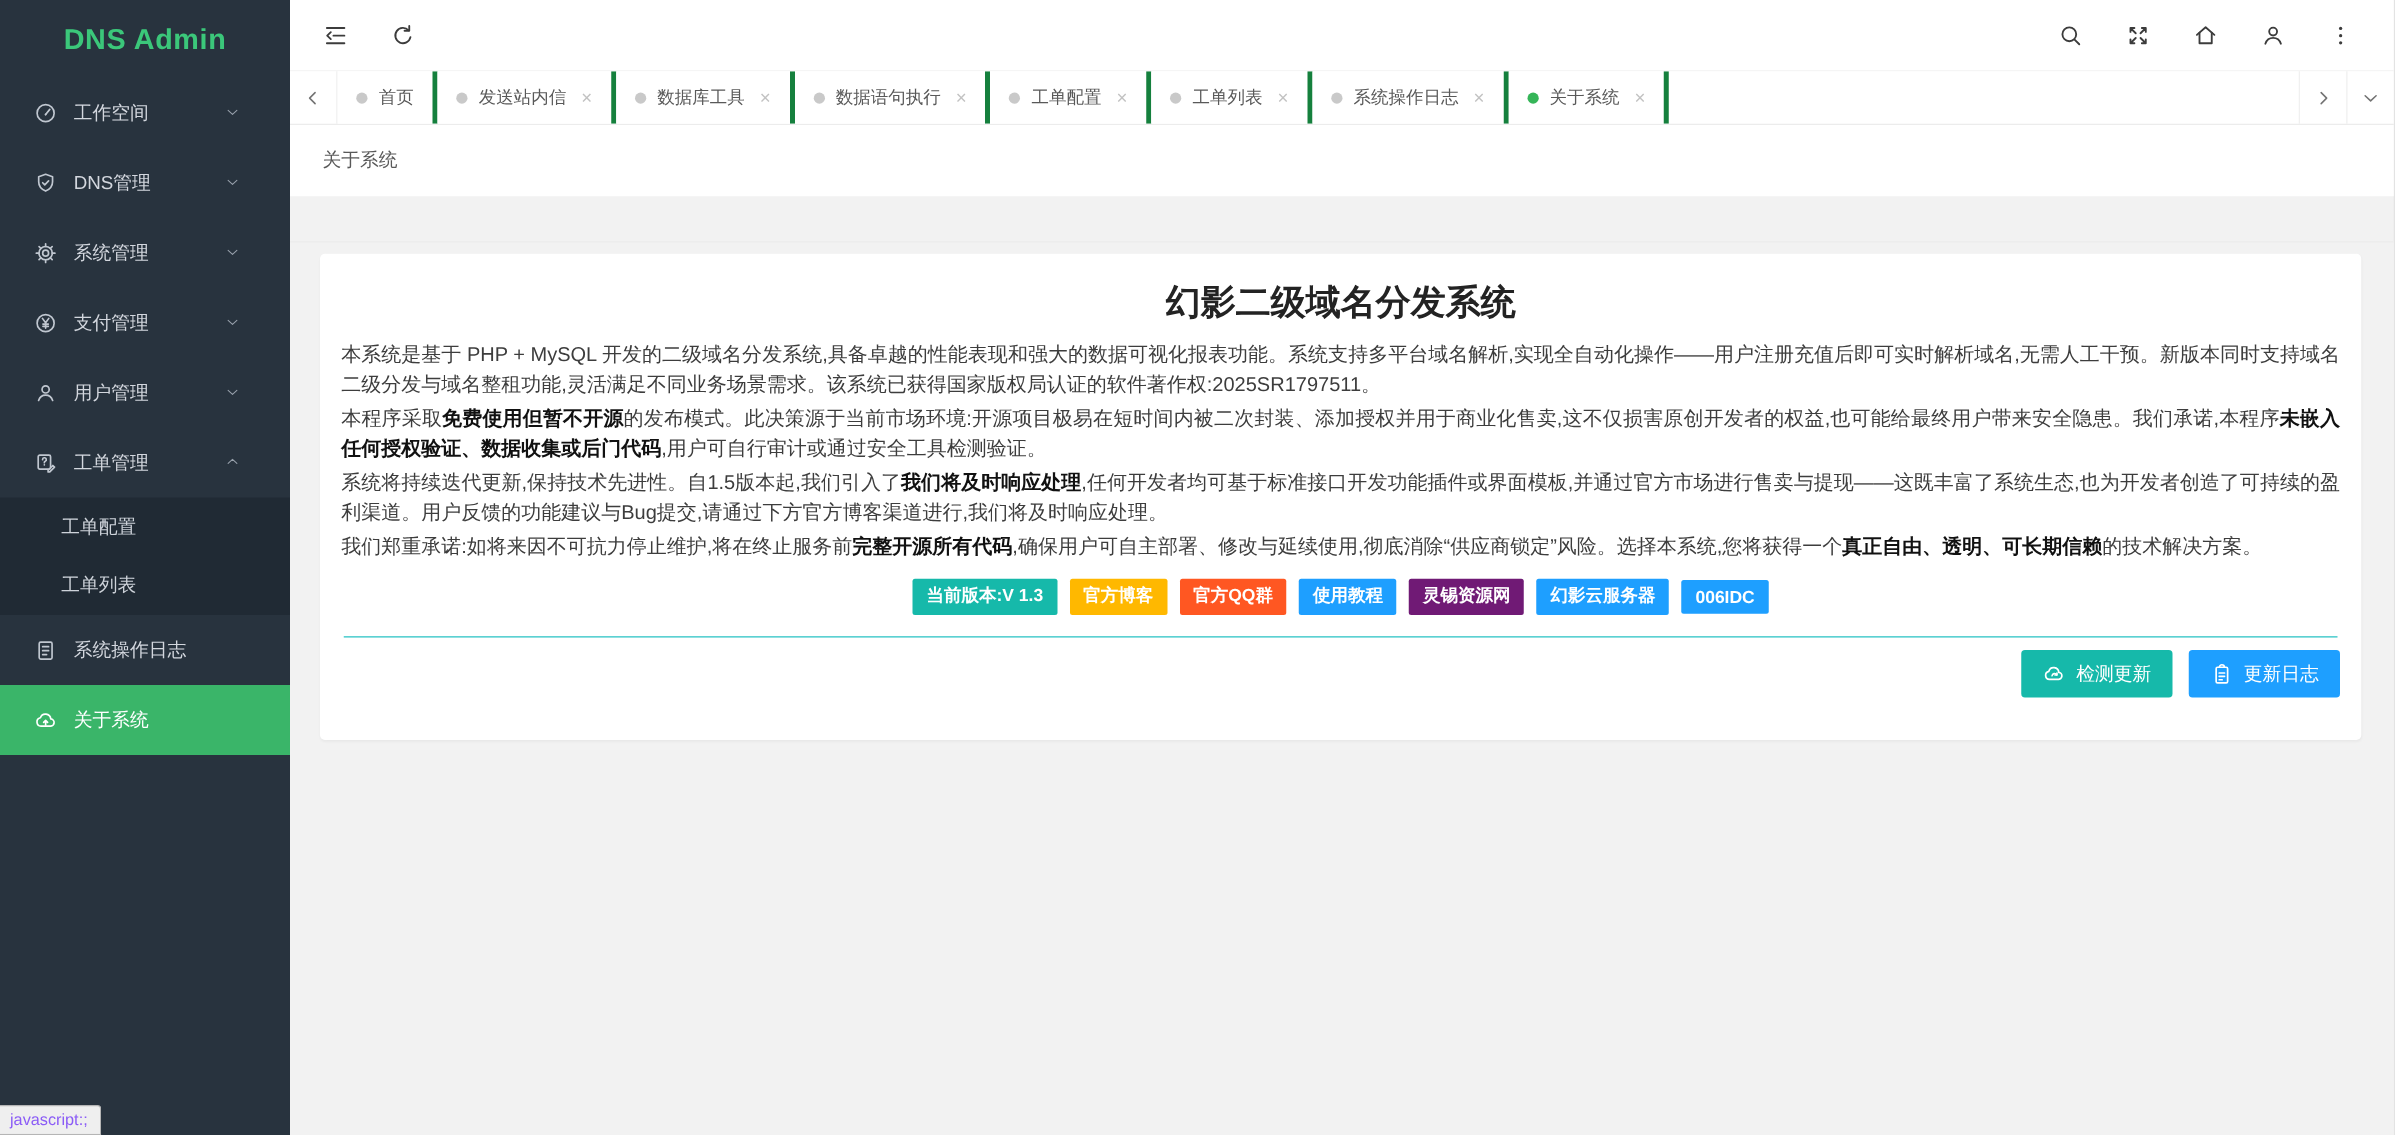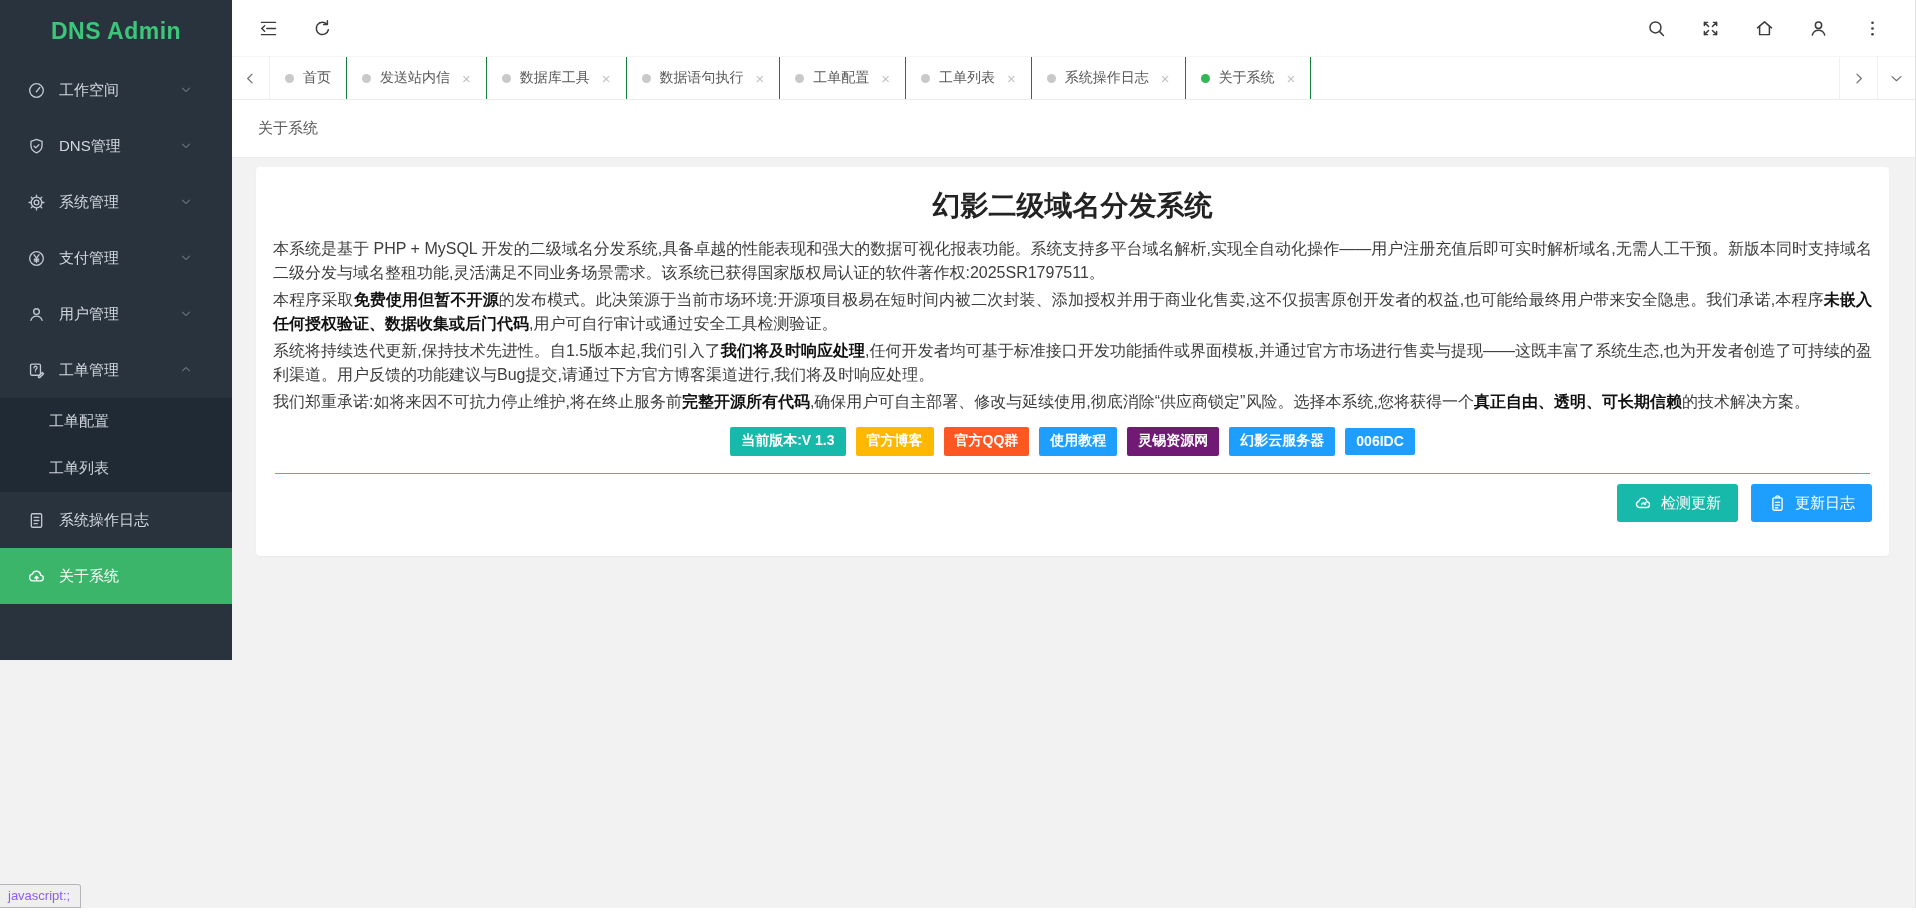--- a/index.html
+++ b/index.html
@@ -1,21 +1,21 @@
 <!DOCTYPE html>
 <html><head>
 <meta charset="utf-8">
 <style>
   * { box-sizing: border-box; margin: 0; padding: 0; }
   html,body { width:1916px; height:916px; background:#fff; overflow:hidden;
     font-family:"Liberation Sans","DejaVu Sans",sans-serif; }
   .app { position:relative; width:1916px; height:908px; background:#f2f2f2; border-right:1px solid #e3e3e3; }
 
   
-  .sidebar { position:absolute; left:0; top:0; width:232px; height:660px; background:#28333e; z-index:5; }
+  .sidebar { position:absolute; left:0; top:0; width:232px; height:908px; background:#28333e; z-index:5; }
   .logo { height:62px; display:flex; align-items:center; justify-content:center;
           color:#3bc77a; font-size:23px; font-weight:bold; letter-spacing:.5px; }
   .nav-item { height:56px; display:flex; align-items:center; padding-left:27px;
               color:#d3d7de; font-size:15px; cursor:pointer; position:relative; }
   .nav-item .nav-icon { width:19px; height:19px; margin-right:13px; display:flex; color:#c0c7d0; }
   .nav-item .nav-label { flex:0 0 auto; }
   .nav-item .nav-chev { position:absolute; right:40px; top:50%; margin-top:-6px; width:12px; height:12px; color:#98a1ab; display:flex; }
   .nav-item .nav-chev.up { transform:rotate(180deg); margin-top:-7px; }
   .nav-item.active { background:#3ab569; color:#fff; }
   .nav-item.active .nav-icon { color:#fff; }
@@ -29,32 +29,32 @@
             justify-content:space-between; padding:0 32px 0 26px; border-bottom:1px solid #f5f5f5; }
   .hicons { display:flex; align-items:center; gap:33px; }
   .hicon { width:21px; height:21px; color:#3c3c3c; display:flex; cursor:pointer; }
 
   
   .tabbar { height:43px; background:#fff; border-bottom:1px solid #ececec; display:flex; align-items:stretch; }
   .tab-btn { width:38px; display:flex; align-items:center; justify-content:center; color:#737373; cursor:pointer; }
   .tab-btn.left { border-right:1px solid #f0f0f0; }
   .tab-btn.rb { border-left:1px solid #f0f0f0; }
   .tabs { display:flex; flex:1; overflow:hidden; }
-  .tab { display:flex; align-items:center; gap:9px; padding:0 15px; border-right:1px solid #15803d;
+  .tab { display:flex; align-items:center; gap:9px; padding:0 15px; border-right:4px solid #15803d;
          font-size:14px; color:#595959; white-space:nowrap; cursor:pointer; background:#fff; }
   .tab .dot { width:9px; height:9px; border-radius:50%; background:#c9c9c9; flex:0 0 auto; }
   .tab.active .dot { background:#35b558; }
   .tab .tab-close { color:#c2c2c2; font-size:15px; margin-left:3px; line-height:1; cursor:pointer; }
 
   
   .breadcrumb { height:57px; background:#fff; display:flex; align-items:center;
                 padding-left:26px; font-size:15px; color:#595959; }
 
   
-  .content { flex:1; background:#f2f2f2; padding:9px 26px 0 24px; border-top:1px solid #ececec; }
+  .content { flex:1; background:#f2f2f2; padding:9px 26px 0 24px; border-top:1px solid #ececec;margin-top:36px; }
   .card { background:#fff; border-radius:4px; padding:12px 17px 34px; box-shadow:0 1px 2px rgba(0,0,0,.04); }
   .card-title { text-align:center; font-size:28px; font-weight:bold; color:#232323; margin:8px 0 12px; }
   .para { font-size:16px; line-height:24px; color:#3d3d3d; margin:3px 0; text-align:justify; }
   .para b { color:#111; }
   .badges { display:flex; justify-content:center; align-items:center; gap:10px; margin-top:13px; }
   .badge { color:#fff; font-size:14px; font-weight:bold; padding:5px 11px 6px; border-radius:2px; cursor:pointer; }
   .divider { border:none; border-top:1px solid #27c2c4; margin:17px 2px 0; }
   .actions { display:flex; justify-content:flex-end; gap:13px; margin-top:10px; }
   .action-btn { display:flex; align-items:center; gap:8px; height:38px; padding:0 17px;
                 border:none; border-radius:3px; color:#fff; font-size:15px; cursor:pointer;

